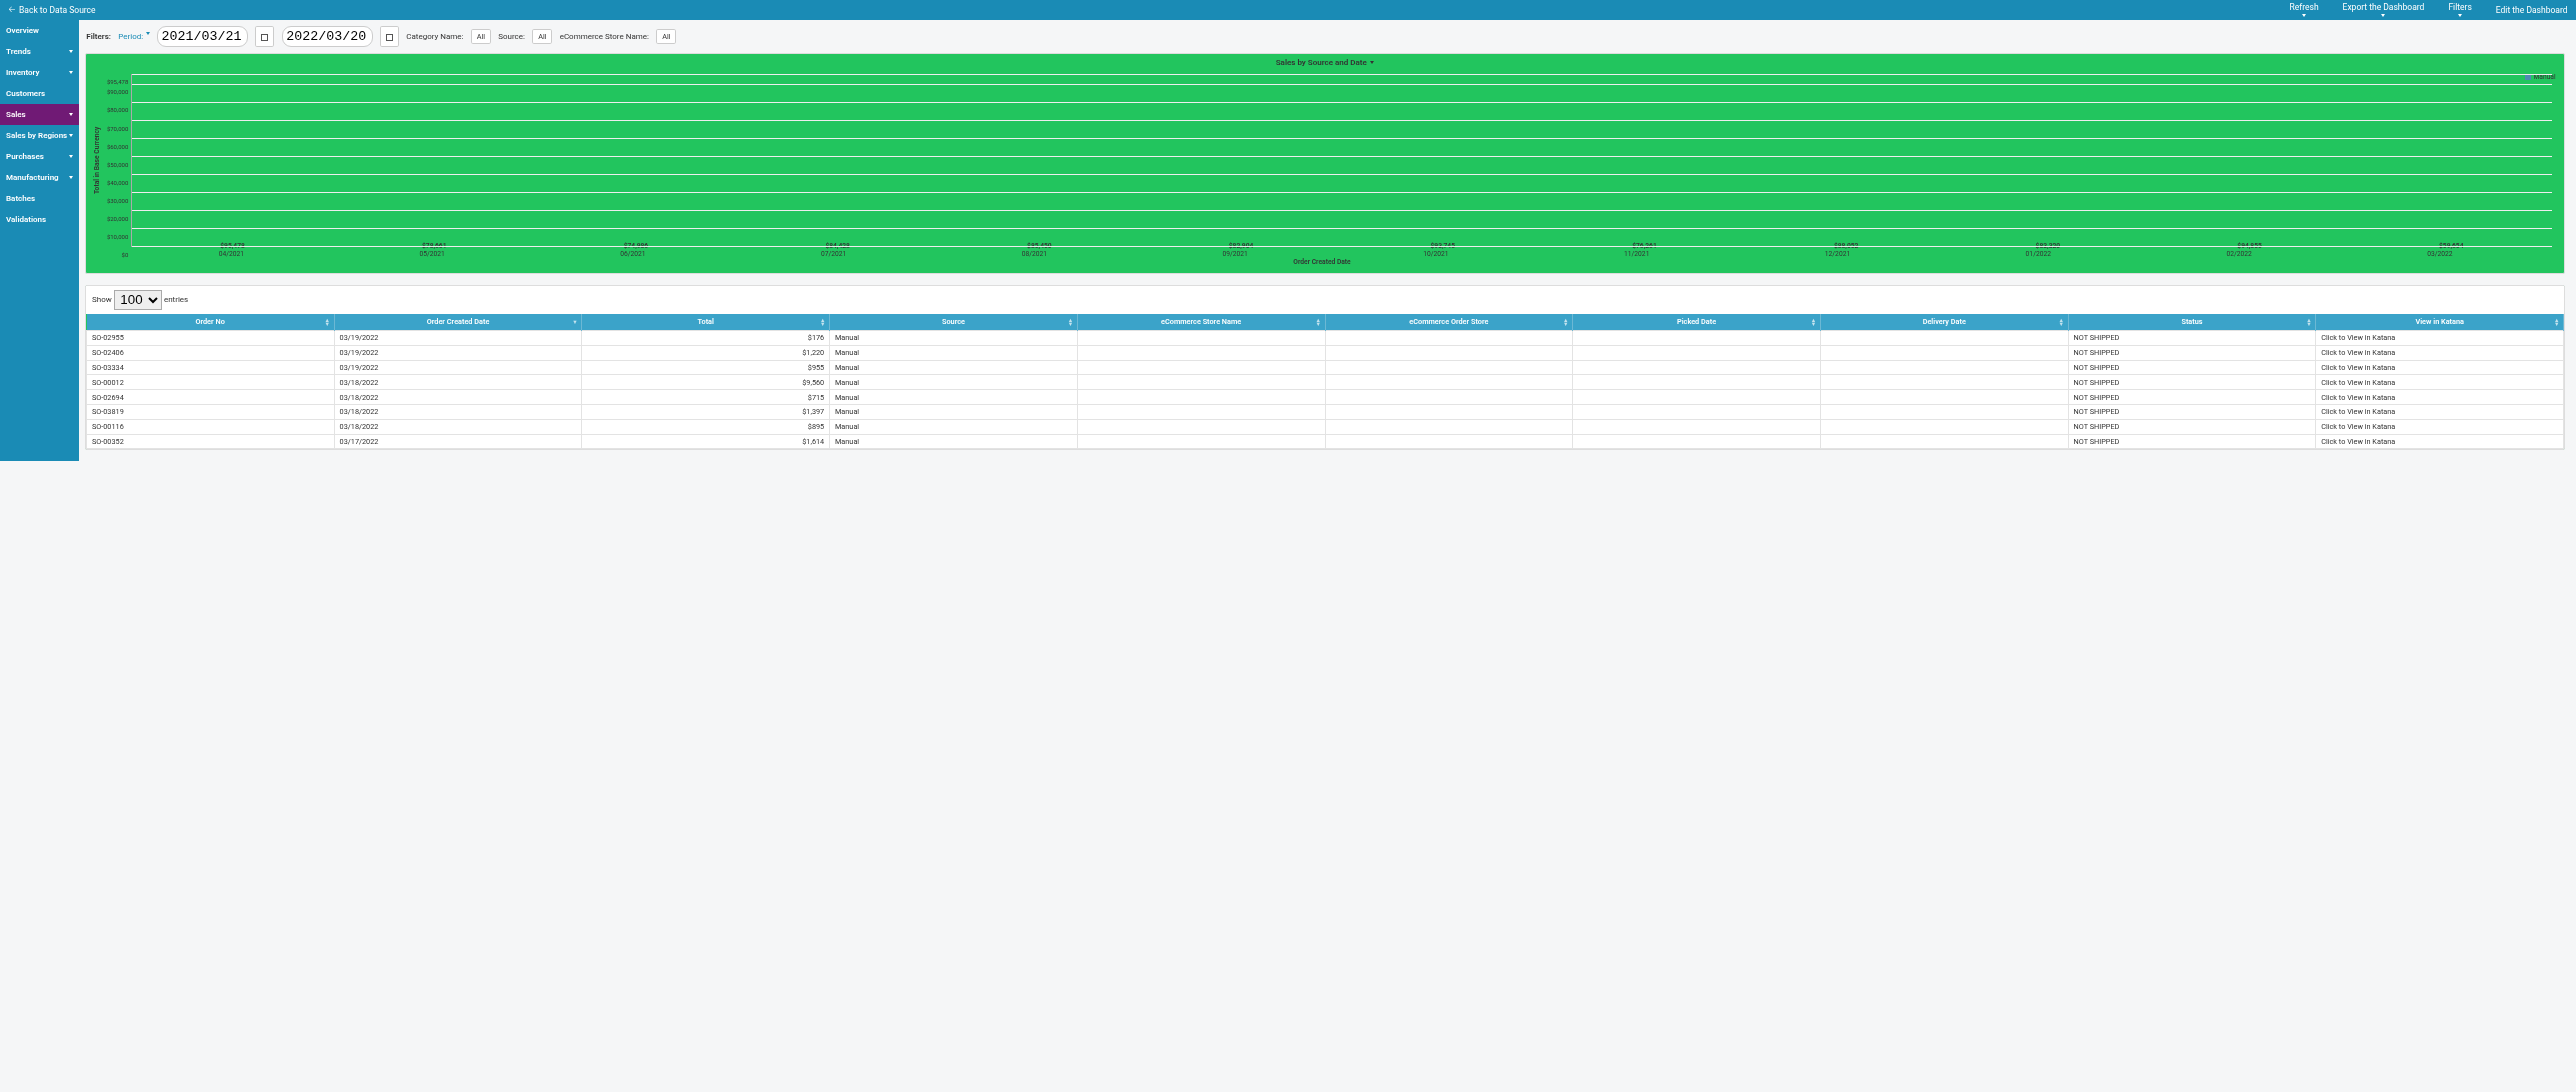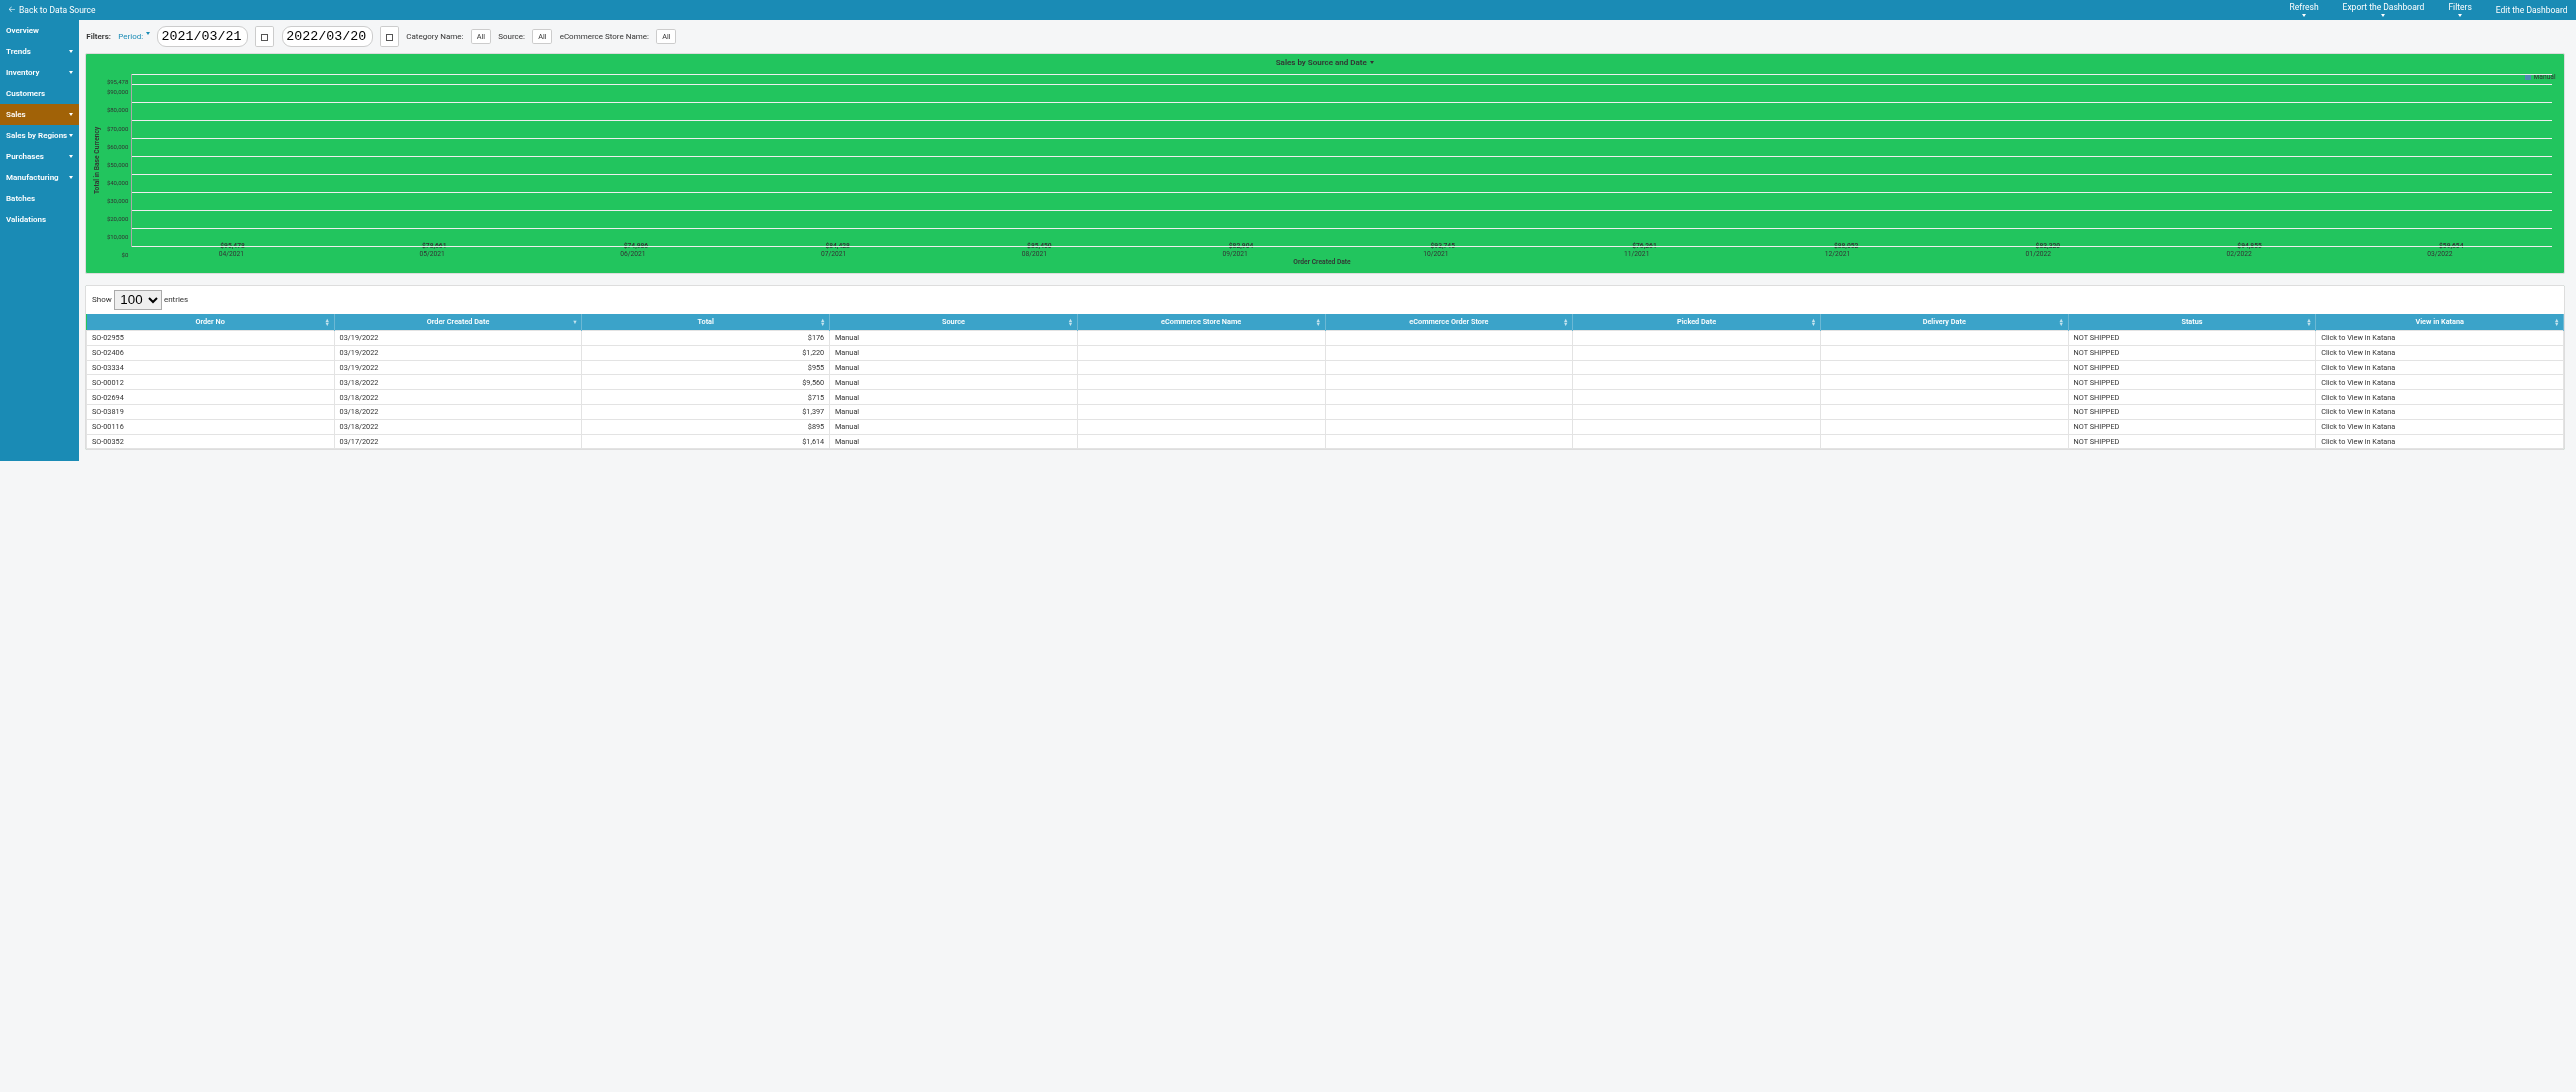--- a/index.html
+++ b/index.html
@@ -4,21 +4,21 @@
 <style>
 * { box-sizing: border-box; margin: 0; padding: 0; }
 body { font-family: -apple-system, BlinkMacSystemFont, "Segoe UI", Roboto, sans-serif; font-size: 8px; color: #333; background: #f5f6f7; }
 .topbar { background: #1a8bb5; color: #fff; display: flex; align-items: center; height: 19.5px; padding: 0 8.5px; }
 .topbar .back { display:flex; align-items:center; gap:3.7px; font-size:8.5px; cursor:pointer; }
 .topbar .spacer { flex: 1; }
 .topbar .action { margin-left: 24px; display:flex; align-items:center; gap:2.4px; font-size:8.5px; cursor:pointer;flex-direction:column; }
 .layout { display:flex; }
 .sidebar { width: 79px; background:#1a8bb5; color:#fff; min-height: 384px; display:flex; flex-direction:column; }
 .sidebar-item { padding: 6px 6px; font-size:8px; font-weight:600; cursor:pointer; display:flex; justify-content:space-between; align-items:center;}
-.sidebar-item.active { background:#a16207; }
+.sidebar-item.active { background:#701a75; }
 .caret-down { width:0;height:0;border-left:2.4px solid transparent;border-right:2.4px solid transparent;border-top:3px solid currentColor; display:inline-block; }
 .main { flex:1; padding:0 4.9px 0 0; }
 .filters-bar { padding: 6px 7.3px; display:flex; align-items:center; gap:7.3px; font-size:8px; background:#f5f6f7;}
 .filters-bar .lbl { font-weight:600; }
 .filters-bar .period { color:#1a8bb5; display:flex;align-items:flex-start;gap:2.4px; cursor:pointer;}
 .filters-bar input.date { width:91px; padding:2.4px 3.7px; border:0.6px solid #ccc; border-radius:9px;font-family:Liberation Mono, monospace; }
 .filters-bar .cal-btn { border:0.6px solid #ccc; background:#fff; padding:2.4px 4.9px; border-radius:1.8px; cursor:pointer;}
 .filters-bar .filter-tag { border:0.6px solid #ccc; background:#fff; padding:1.8px 4.9px; border-radius:1.8px; font-size:7.3px; cursor:pointer;}
 .panel { background:#22c55e; border:0.6px solid #ddd; border-radius:2px; margin: 0 6px 11px 6px; }
 .panel-title { text-align:center; font-weight:600; padding:3.7px 0; font-size:8px; display:flex; justify-content:center; align-items:center; gap:3.7px;}

